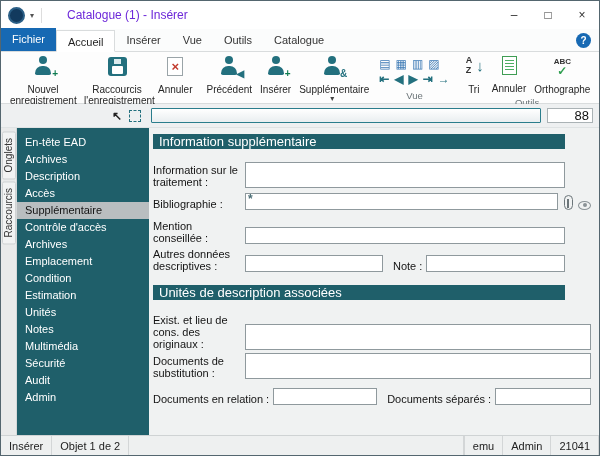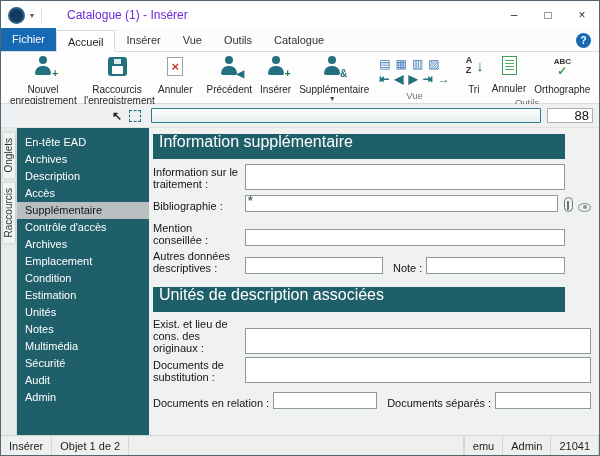--- a/index.html
+++ b/index.html
@@ -71,21 +71,21 @@
 
   
   .body{flex:1;display:flex;min-height:0}
   .vtabs{flex:0 0 16px;width:16px;background:#e9eaea;border-right:1px solid #d5d8d9;display:flex;flex-direction:column;align-items:center;padding-top:2px}
   .vtab{writing-mode:vertical-rl;transform:rotate(180deg);font-size:10px;color:#333;margin:1px 0;background:#f2f3f3;border:1px solid #cfd2d3;padding:6px 0;border-radius:2px;line-height:12px}
   .sidenav{flex:0 0 132px;width:132px;background:var(--teal);padding-top:6px;overflow:hidden}
   .nav-item{height:17px;line-height:17px;padding-left:8px;font-size:11px;color:#fff;white-space:nowrap;cursor:default}
   .nav-item.selected{background:#b9bec0;color:#141414}
 
   .main{flex:1;padding:4px 8px 0 4px;min-width:0;overflow:hidden}
-  .sheader{height:25px;line-height:15px;background:var(--teal);color:#fff;font-size:16px;padding-left:6px;margin:2px 0 5px;width:calc(100% - 26px)}
+  .sheader{height:15px;line-height:15px;background:var(--teal);color:#fff;font-size:13px;padding-left:6px;margin:2px 0 13px;width:calc(100% - 26px)}
   .sheader.second{margin-top:13px}
   .frow{display:flex;align-items:flex-end;margin:3px 0}
   .pr26{padding-right:26px}
   .mt8{margin-top:9px}
   .flabel{flex:0 0 92px;width:92px;font-size:11px;line-height:12px;color:var(--txt);padding-top:1px;padding-right:4px}
   .flabel.auto{flex:0 0 auto;width:auto;white-space:nowrap}
   .fin{border:1px solid var(--inbrd);background:#fff;font:11px "Liberation Sans",sans-serif;color:#111;padding:1px 3px;outline:none;resize:none;border-radius:0}
   .h1{height:17px}
   .h2{height:26px}
   .grow{flex:1;min-width:0;width:100%}

